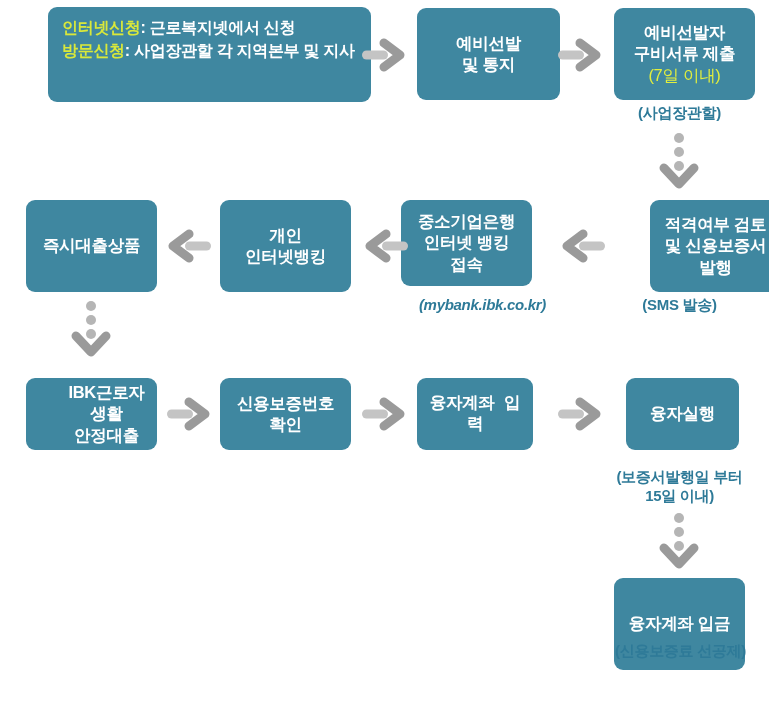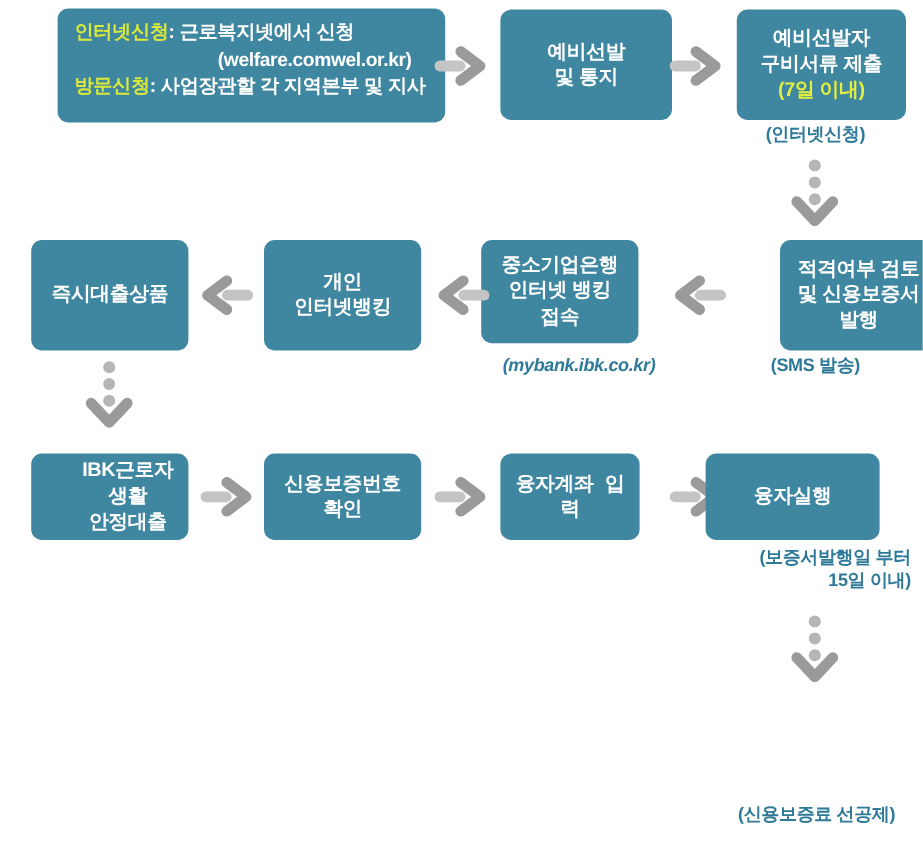--- a/index.html
+++ b/index.html
@@ -29,21 +29,21 @@
     justify-content: center;
     text-align: center;
     font-weight: bold;
     font-size: 16.5px;
     line-height: 1.30;
     letter-spacing: -0.3px;
     box-sizing: border-box;
     padding: 2px 6px;
   }
   .box .ln { display: block; }
-  .hl-strong { color: #e2ef3d; font-weight: bold; }
+  .hl-strong { color: #e2ef3d; font-weight: normal; }
 
   
   .box-intake {
     display: block;
     padding: 10px 12px 10px 14px;
     text-align: left;
     font-size: 16px;
     line-height: 1.42;
   }
   .box-intake .row {
@@ -90,23 +90,20 @@
 </style>
 </head>
 <body>
 
 <div id="canvas">
 
   <div class="box box-intake" style="left:26px; top:7px; width:323px; height:95px;margin-left:22px;">
     <div class="row">
       <span class="lbl">인터넷신청</span><span class="sep">:</span> <span class="val">근로복지넷에서 신청</span>
     </div>
-    <div class="row indent">
-      <span class="val">(welfare.comwel.or.kr)</span>
-    </div>
     <div class="row">
       <span class="lbl">방문신청</span><span class="sep">:</span> <span class="val">사업장관할 각 지역본부 및 지사</span>
     </div>
   </div>
 
   <div class="arrow-h" style="left:362px; top:35px;">
     <svg width="46" height="40" viewBox="0 0 46 40">
       <rect x="0" y="15.5" width="26" height="9" rx="4.5" fill="#c4c4c4"></rect>
       <path d="M22 8 L38 20 L22 32" fill="none" stroke="#9a9a9a" stroke-width="9" stroke-linecap="round" stroke-linejoin="round"></path>
     </svg>
@@ -127,21 +124,21 @@
   </div>
 
   <div class="box" style="left:614px; top:8px; width:141px; height:92px;">
     <div>
       <span class="ln">예비선발자</span>
       <span class="ln">구비서류 제출</span>
       <span class="ln hl-strong">(7일 이내)</span>
     </div>
   </div>
 
-  <div class="caption" style="left:614px; top:104px; width:131px;">(인터넷신청)</div>
+  <div class="caption" style="left:614px; top:104px; width:131px;">(사업장관할)</div>
 
   <div class="arrow-v" style="left:657px; top:132px;">
     <svg width="44" height="62" viewBox="0 0 44 62">
       <circle cx="22" cy="6" r="5" fill="#b5b5b5"></circle>
       <circle cx="22" cy="20" r="5" fill="#b5b5b5"></circle>
       <circle cx="22" cy="34" r="5" fill="#b5b5b5"></circle>
       <path d="M7 36 L22 52 L37 36" fill="none" stroke="#9a9a9a" stroke-width="9" stroke-linecap="round" stroke-linejoin="round"></path>
     </svg>
   </div>
 
@@ -240,32 +237,37 @@
     </div>
   </div>
 
   <div class="arrow-h" style="left:558px; top:394px;">
     <svg width="46" height="40" viewBox="0 0 46 40">
       <rect x="0" y="15.5" width="26" height="9" rx="4.5" fill="#c4c4c4"></rect>
       <path d="M22 8 L38 20 L22 32" fill="none" stroke="#9a9a9a" stroke-width="9" stroke-linecap="round" stroke-linejoin="round"></path>
     </svg>
   </div>
 
-  <div class="box" style="left:588px; top:378px; width:145px; height:72px;">
+  <div class="box" style="left:626px; top:378px; width:113px; height:72px;">
     <div>
       <span class="ln">융자실행</span>
     </div>
   </div>
-  <div class="caption" style="left:600px; top:456px; width:159px;text-align:right;">(보증서발행일 부터
+  <div class="caption" style="left:600px; top:468px; width:159px;">(보증서발행일 부터
 15일 이내)</div>
 
   <div class="arrow-v" style="left:657px; top:512px;">
     <svg width="44" height="62" viewBox="0 0 44 62">
       <circle cx="22" cy="6" r="5" fill="#b5b5b5"></circle>
       <circle cx="22" cy="20" r="5" fill="#b5b5b5"></circle>
       <circle cx="22" cy="34" r="5" fill="#b5b5b5"></circle>
       <path d="M7 36 L22 52 L37 36" fill="none" stroke="#9a9a9a" stroke-width="9" stroke-linecap="round" stroke-linejoin="round"></path>
     </svg>
   </div>
 
-  <div class="caption" style="left:592px; top:670px; width:177px;">(신용보증료 선공제)</div>
+  <div class="box" style="left:614px; top:578px; width:131px; height:92px;">
+    <div>
+      <span class="ln">융자계좌 입금</span>
+    </div>
+  </div>
+  <div class="caption" style="left:592px; top:642px; width:177px;">(신용보증료 선공제)</div>
 
 </div>
 
 </body></html>

